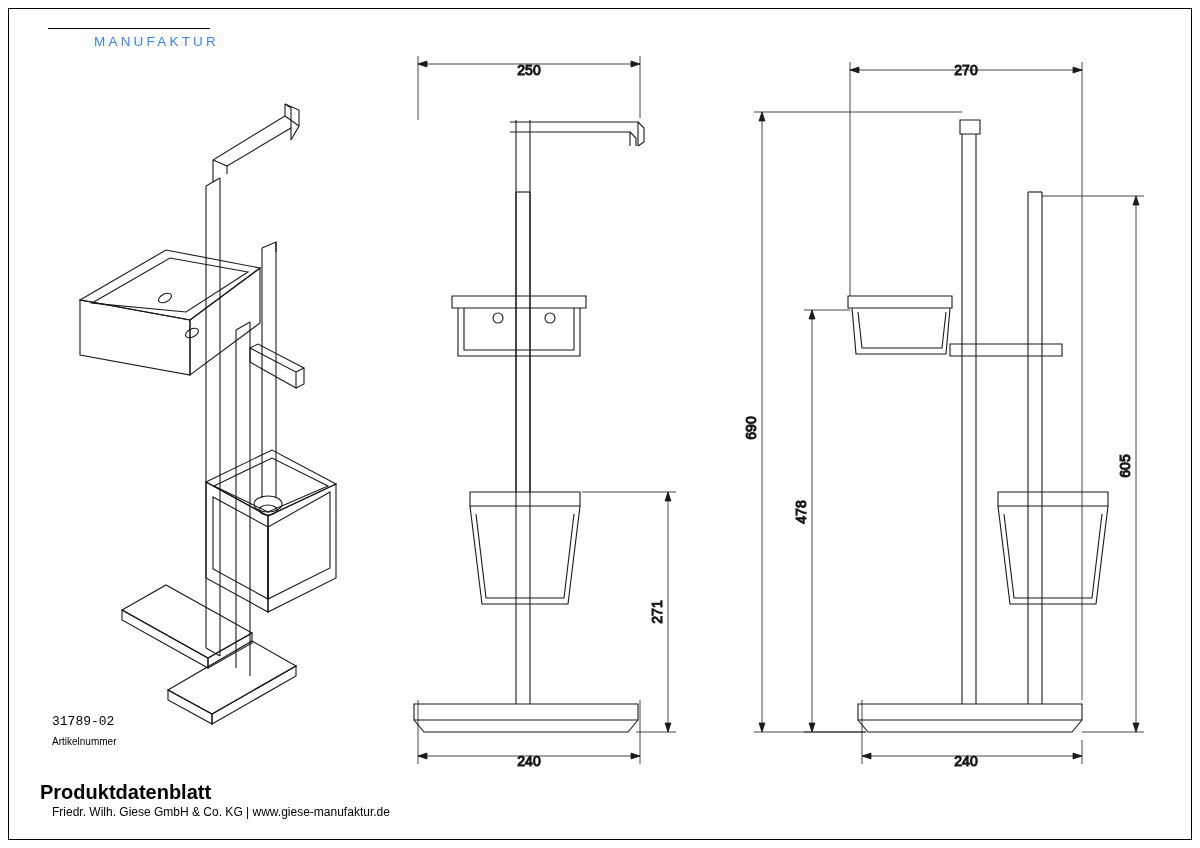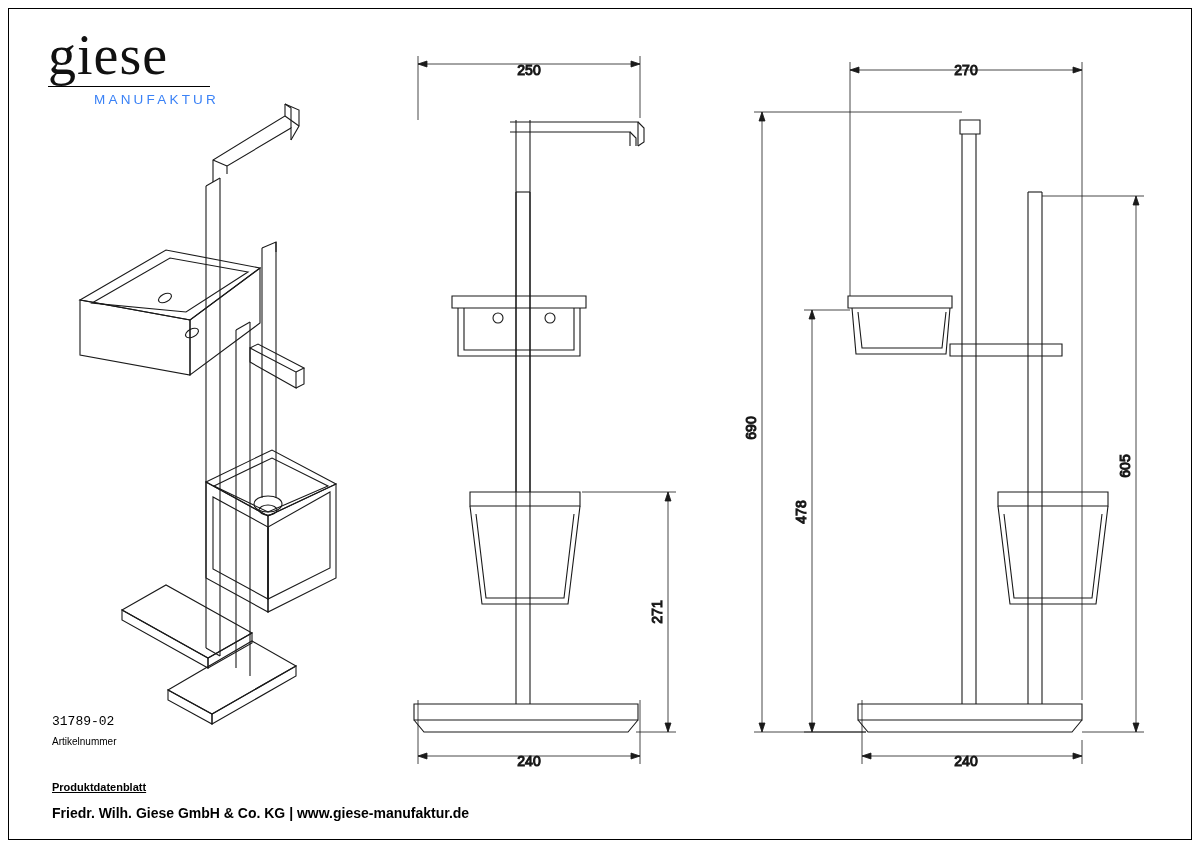--- a/index.html
+++ b/index.html
@@ -66,32 +66,31 @@
   }
   .art-label {
     position: absolute;
     left: 52px;
     top: 732px;
     font-size: 10px;
     line-height: 20px;
   }
   .datasheet-title {
     position: absolute;
-    left: 52px;
+    left: 40px;
     top: 781px;
-    font-size: 11px;
+    font-size: 20px;
     font-weight: bold;
-    text-decoration: underline;
   }
   .company {
     position: absolute;
     left: 52px;
     top: 805px;
-    font-size: 14px;
-    font-weight: bold;
+    font-size: 12px;
+    font-weight: normal;
     text-align: center;
   }
   
   .drawing {
     position: absolute;
     left: 0;
     top: 0;
   }
   .dimtext {
     font-family: "Liberation Sans", sans-serif;
@@ -100,21 +99,20 @@
   }
 </style>
 </head>
 <body>
 
 <div id="sheet">
 
   <div class="frame"></div>
 
   <div class="logo">
-    <div class="logo-word">giese</div>
     <div class="logo-rule"></div>
     <div class="logo-sub">MANUFAKTUR</div>
   </div>
 
   <svg class="drawing" width="1200" height="848" viewBox="0 0 1200 848">
     <g fill="none" stroke="#1a1a1a" stroke-width="1.1" stroke-linejoin="miter" stroke-linecap="butt">
 
       <g>
 
         <path d="M122 610 L208 658 L252 633 L166 585 Z"></path>

